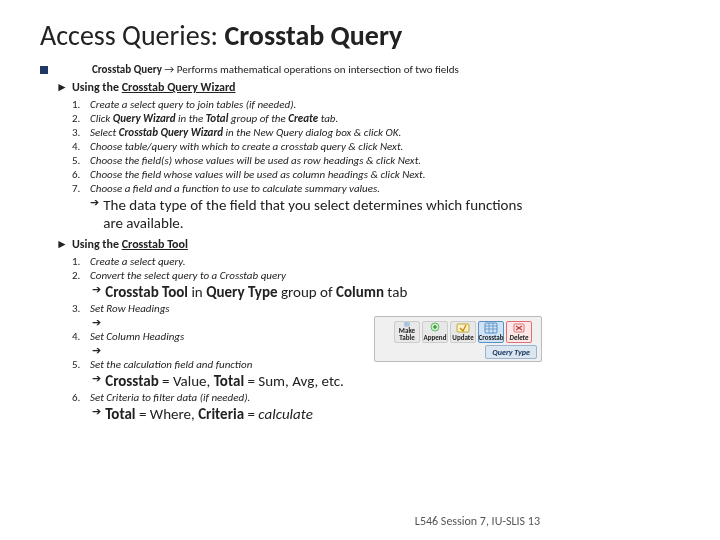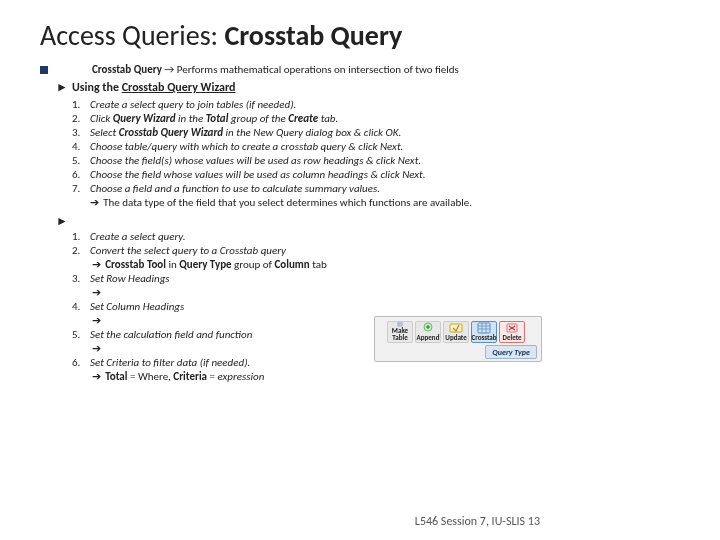--- a/index.html
+++ b/index.html
@@ -79,21 +79,21 @@
       margin-top: 1px;
       margin-bottom: 1px;
       align-items: flex-start;
     }
     .arrow-char {
       margin-right: 4px;
       color: #222;
       font-size: 11px;
     }
     .arrow-text {
-      font-size: 11px;
+      font-size: 15px;
       color: #222;
     }
     .bold { font-weight: 700; }
     .italic { font-style: italic; }
     .underline { text-decoration: underline; }
     .footer {
       position: absolute;
       bottom: 12px;
       right: 40px;
       font-size: 12px;
@@ -104,21 +104,21 @@
     }
     
     .toolbar-box {
       position: absolute;
       right: 38px;
       top: 316px;
       width: 168px;
       background: #f0f0f0;
       border: 1px solid #bbb;
       border-radius: 2px;
-      padding: 4px 4px 2px 12px;
+      padding: 4px 4px 2px 19px;
     }
     .toolbar-icons-row {
       display: flex;
       align-items: center;
       gap: 2px;
       margin-bottom: 2px;
     }
     .tb-icon {
       width: 26px;
       height: 22px;
@@ -133,20 +133,21 @@
       color: #333;
       position: relative;
     }
     .tb-icon.active {
       background: #d0e4f7;
       border-color: #5a8fc2;
     }
     .tb-icon.danger {
       background: #fce8e8;
       border-color: #e07070;
+      font-style: italic;
     }
     .tb-label {
       font-size: 7px;
       text-align: center;
       line-height: 1.1;
       color: #222;
       font-weight: 600;
     }
     .toolbar-label-row {
       display: flex;
@@ -227,20 +228,23 @@
       <div class="arrow-sub" style="margin-left:18px;">
         <span class="arrow-char">➔</span>
         <span class="arrow-text">The data type of the field that you select determines which functions are available.</span>
       </div>
     </div>
   </div>
 
   <div style="margin-left:16px;">
     <div style="display:flex; align-items:baseline; margin-bottom:2px;">
       <span class="section-title-arrow">►</span>
+      <span class="subsection-title">
+        <span>Using the </span><span class="bold underline">Crosstab Tool</span>
+      </span>
     </div>
     <div class="numbered-list">
 
       <div class="numbered-item">
         <span class="num">1.</span>
         <span class="content">Create a select query.</span>
       </div>
 
       <div class="numbered-item">
         <span class="num">2.</span>
@@ -266,29 +270,30 @@
       <div class="arrow-sub">
         <span class="arrow-char">➔</span>
       </div>
 
       <div class="numbered-item">
         <span class="num">5.</span>
         <span class="content">Set the calculation field and function</span>
       </div>
       <div class="arrow-sub">
         <span class="arrow-char">➔</span>
+        <span class="arrow-text"><span class="bold">Crosstab</span> = Value,  <span class="bold">Total</span> = Sum, Avg, etc.</span>
       </div>
 
       <div class="numbered-item">
         <span class="num">6.</span>
         <span class="content">Set Criteria to filter data (if needed).</span>
       </div>
       <div class="arrow-sub">
         <span class="arrow-char">➔</span>
-        <span class="arrow-text"><span class="bold">Total</span> = Where, <span class="bold">Criteria</span> = <span class="italic">expression</span></span>
+        <span class="arrow-text"><span class="bold">Total</span> = Where, <span class="bold">Criteria</span> = <span class="italic">calculate</span></span>
       </div>
     </div>
   </div>
 
   <div class="toolbar-box">
     <div class="toolbar-icons-row">
 
       <div class="tb-icon">
         <svg width="14" height="12" viewBox="0 0 14 12">
           <rect x="1" y="1" width="12" height="10" rx="1" fill="#c6d9f0" stroke="#6699bb" stroke-width="1"></rect>

